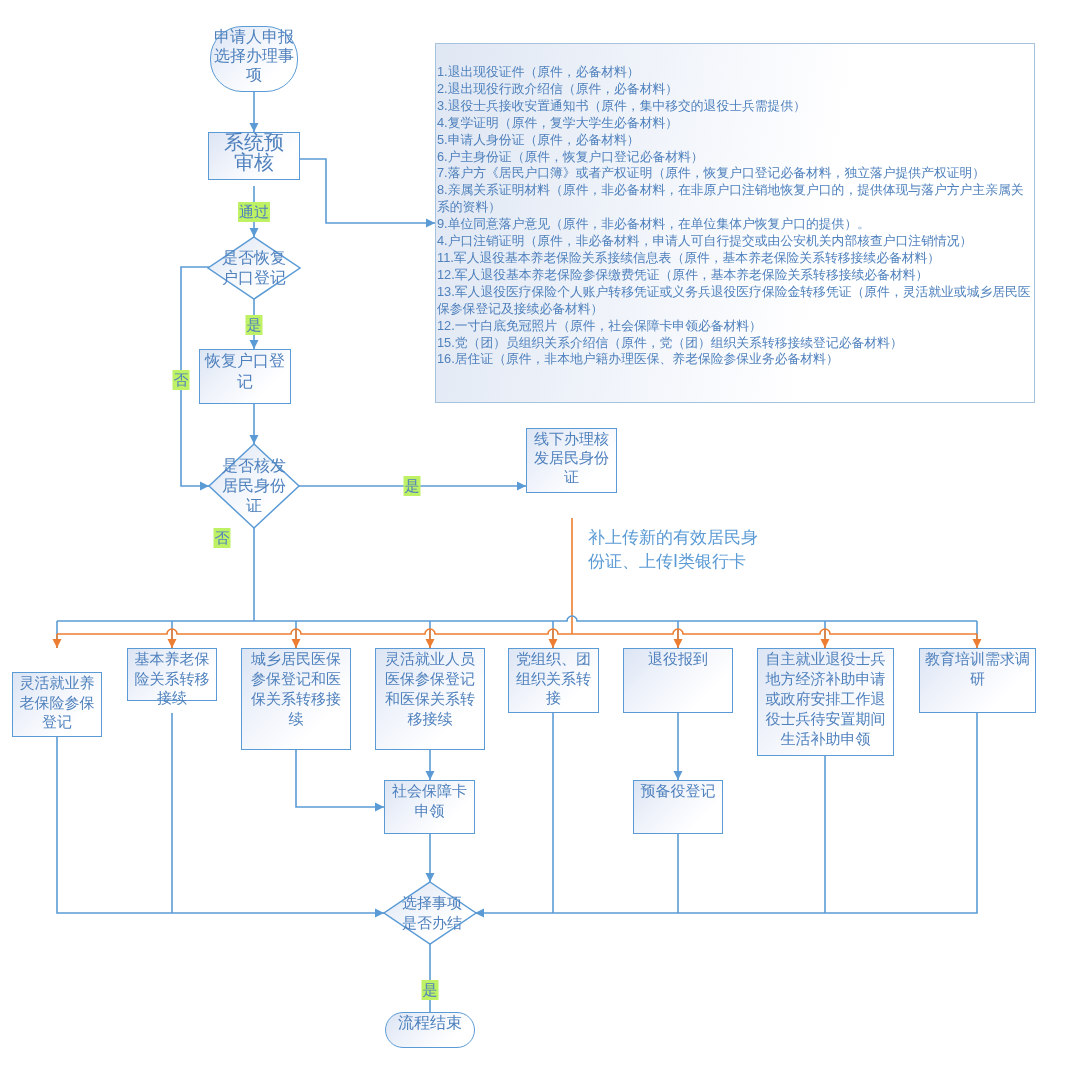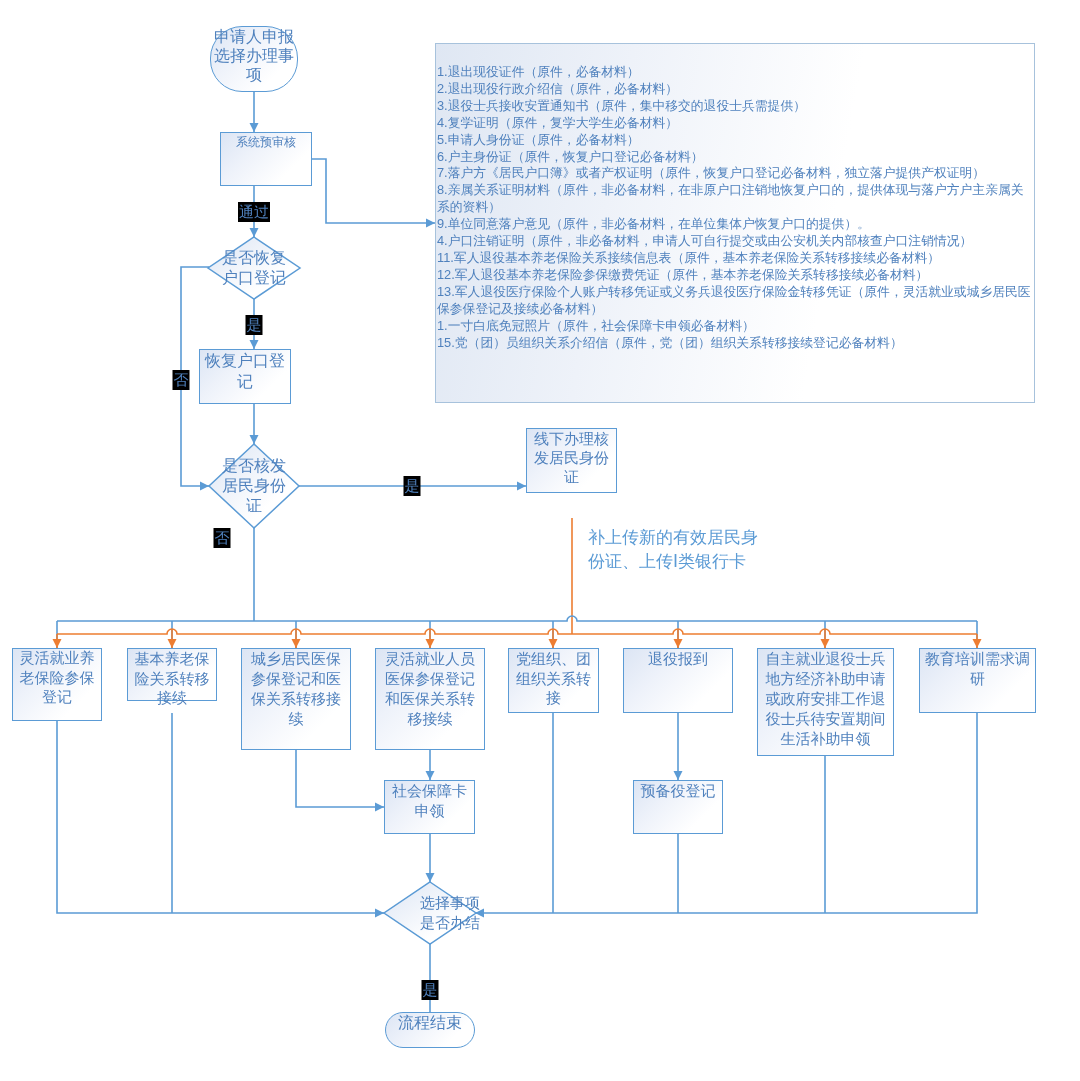--- a/index.html
+++ b/index.html
@@ -14,21 +14,21 @@
     font-family:"Liberation Sans","DejaVu Sans",sans-serif;color:var(--text);}
   svg.wires{position:absolute;left:0;top:0;width:1080px;height:1081px;}
   .node{position:absolute;box-sizing:border-box;border:1.5px solid var(--border);
     background:linear-gradient(135deg,#dce5f4 0%,#eef2fa 35%,#ffffff 75%);
     display:flex;justify-content:center;text-align:center;
     font-size:15px;line-height:19.5px;color:var(--text);padding:0 6px;}
   .node span{display:block;}
   .term{border-radius:32px;}
   .dtext{position:absolute;display:flex;align-items:center;justify-content:center;text-align:center;
     font-size:16px;line-height:20px;color:var(--text);}
-  .elabel{position:absolute;transform:translate(-50%,-50%);background:#000000;font-size:15px;
+  .elabel{position:absolute;transform:translate(-50%,-50%);background:#bef264;font-size:15px;
     line-height:18px;padding:1px 1px;color:var(--text);white-space:nowrap;}
   .panel{position:absolute;left:435px;top:43px;width:600px;height:360px;box-sizing:border-box;
     border:1.5px solid var(--panel);
     background:linear-gradient(100deg,#dfe7f3 0%,#eef2f9 30%,#ffffff 65%);
     padding:20px 2px 0 1px;font-size:12.8px;line-height:16.9px;color:var(--text);}
   .panel .item{display:block;}
   .annot{position:absolute;left:588px;top:526px;width:174px;font-size:17px;line-height:24px;color:var(--blue);}
 </style>
 </head>
 <body>
@@ -101,39 +101,39 @@
     </g>
 
     <polygon points="254,237 300,268 254,299 208,268" fill="url(#dg)" stroke="#5b9bd5" stroke-width="1.5"></polygon>
     <polygon points="254,444 299,486 254,528 209,486" fill="url(#dg)" stroke="#5b9bd5" stroke-width="1.5"></polygon>
     <polygon points="430,882 476,913 430,944 384,913" fill="url(#dg)" stroke="#5b9bd5" stroke-width="1.5"></polygon>
   </svg>
 
   <div class="node term" style="left:210px;top:26px;width:88px;height:66px;padding:0 2px;font-size:16px;line-height:19px;">
     <span>申请人申报选择办理事项</span>
   </div>
-  <div class="node" style="left:208px;top:132px;width:92px;height:54px;font-size:12px;margin-left:12px;">
+  <div class="node" style="left:208px;top:132px;width:92px;height:48px;font-size:20px;">
     <span>系统预审核</span>
   </div>
   <div class="dtext" style="left:221px;top:247px;width:66px;height:42px;">
     <span>是否恢复户口登记</span>
   </div>
   <div class="node" style="left:199px;top:349px;width:92px;height:55px;font-size:16px;line-height:21px;padding:0 4px;">
     <span>恢复户口登记</span>
   </div>
   <div class="dtext" style="left:221px;top:454px;width:66px;height:64px;">
     <span>是否核发居民身份证</span>
   </div>
   <div class="node" style="left:526px;top:428px;width:91px;height:65px;font-size:15px;line-height:19px;padding:0 5px;">
     <span>线下办理核发居民身份证</span>
   </div>
 
   <div class="annot">补上传新的有效居民身份证、上传Ⅰ类银行卡</div>
 
-  <div class="node" style="left:12px;top:648px;width:90px;height:73px;font-family:Liberation Serif, serif;">
+  <div class="node" style="left:12px;top:672px;width:90px;height:65px;">
     <span>灵活就业养老保险参保登记</span>
   </div>
   <div class="node" style="left:127px;top:648px;width:90px;height:53px;">
     <span>基本养老保险关系转移接续</span>
   </div>
   <div class="node" style="left:241px;top:648px;width:110px;height:102px;padding:0 7px;line-height:20px;">
     <span>城乡居民医保参保登记和医保关系转移接续</span>
   </div>
   <div class="node" style="left:375px;top:648px;width:110px;height:102px;padding:0 7px;line-height:20px;">
     <span>灵活就业人员医保参保登记和医保关系转移接续</span>
@@ -150,21 +150,21 @@
   <div class="node" style="left:919px;top:648px;width:117px;height:65px;padding:0 4px;">
     <span>教育培训需求调研</span>
   </div>
 
   <div class="node" style="left:384px;top:780px;width:91px;height:54px;padding:0 5px;line-height:20px;">
     <span>社会保障卡申领</span>
   </div>
   <div class="node" style="left:633px;top:780px;width:90px;height:54px;padding:0 4px;">
     <span>预备役登记</span>
   </div>
-  <div class="dtext" style="left:418px;top:893px;width:64px;height:40px;font-size:15px;">
+  <div class="dtext" style="left:400px;top:893px;width:64px;height:40px;font-size:15px;">
     <span>选择事项是否办结</span>
   </div>
   <div class="node term" style="left:385px;top:1012px;width:90px;height:36px;border-radius:18px;font-size:16px;">
     <span>流程结束</span>
   </div>
 
   <div class="elabel" style="left:254px;top:212px;">通过</div>
   <div class="elabel" style="left:254px;top:325px;">是</div>
   <div class="elabel" style="left:181px;top:380px;">否</div>
   <div class="elabel" style="left:412px;top:486px;">是</div>
@@ -178,17 +178,18 @@
     <span class="item">4.复学证明（原件，复学大学生必备材料）</span>
     <span class="item">5.申请人身份证（原件，必备材料）</span>
     <span class="item">6.户主身份证（原件，恢复户口登记必备材料）</span>
     <span class="item">7.落户方《居民户口簿》或者产权证明（原件，恢复户口登记必备材料，独立落户提供产权证明）</span>
     <span class="item">8.亲属关系证明材料（原件，非必备材料，在非原户口注销地恢复户口的，提供体现与落户方户主亲属关系的资料）</span>
     <span class="item">9.单位同意落户意见（原件，非必备材料，在单位集体户恢复户口的提供）。</span>
     <span class="item">4.户口注销证明（原件，非必备材料，申请人可自行提交或由公安机关内部核查户口注销情况）</span>
     <span class="item">11.军人退役基本养老保险关系接续信息表（原件，基本养老保险关系转移接续必备材料）</span>
     <span class="item">12.军人退役基本养老保险参保缴费凭证（原件，基本养老保险关系转移接续必备材料）</span>
     <span class="item">13.军人退役医疗保险个人账户转移凭证或义务兵退役医疗保险金转移凭证（原件，灵活就业或城乡居民医保参保登记及接续必备材料）</span>
-    <span class="item">1.一寸白底免冠照片（原件，社会保障卡申领必备材料）</span>
+    <span class="item">12.一寸白底免冠照片（原件，社会保障卡申领必备材料）</span>
     <span class="item">15.党（团）员组织关系介绍信（原件，党（团）组织关系转移接续登记必备材料）</span>
+    <span class="item">16.居住证（原件，非本地户籍办理医保、养老保险参保业务必备材料）</span>
   </div>
 
 </div>
 
 </body></html>

